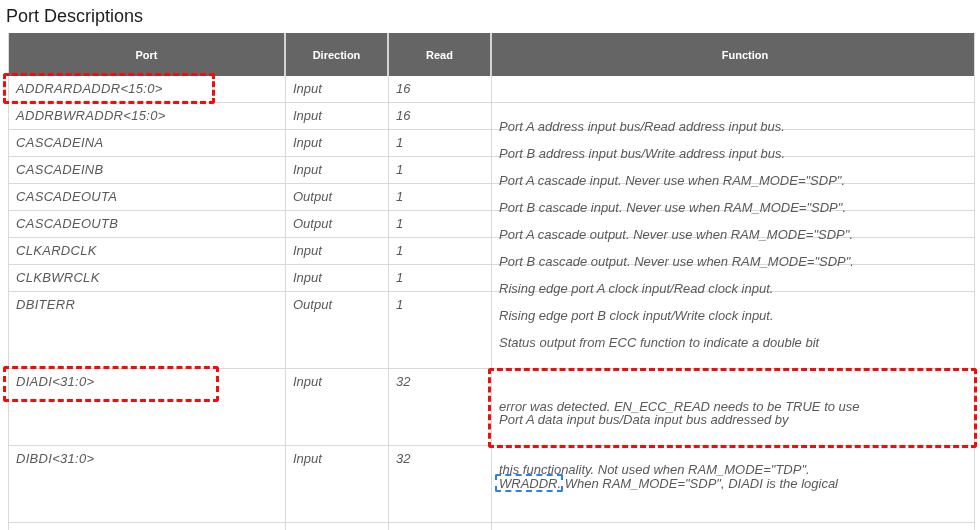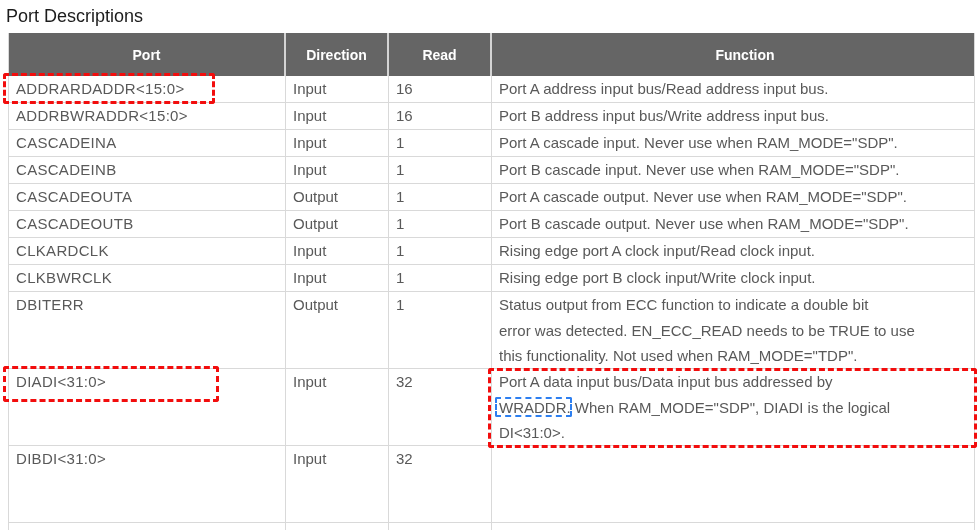--- a/index.html
+++ b/index.html
@@ -21,41 +21,41 @@
     position:absolute;left:6px;top:1px;margin:0;
     font-size:18px;font-weight:400;color:#1c1c1c;line-height:30px;
   }
   .table{
     position:absolute;left:8px;top:33px;width:967px;
     border-left:1px solid var(--grid);
     border-right:1px solid var(--grid);
   }
   .thead{display:flex;height:43px;background:var(--header-bg);}
   .th{
-    color:var(--header-fg);font-weight:bold;font-size:14px;
+    color:var(--header-fg);font-weight:bold;font-size:11px;
     display:flex;align-items:center;justify-content:center;
     border-right:2px solid #d4d4d4;
   }
   .th:last-child{border-right:none;margin-left:24px;}
   .col-port{width:277px;}
   .col-dir{width:103px;}
   .col-width{width:103px;}
   .col-func{flex:1;}
   .tr{display:flex;border-bottom:1px solid var(--grid);height:27px;}
   .tr.tall{height:77px;}
   .tr.partial{height:30px;border-bottom:none;}
   .td{
     border-right:1px solid var(--grid);
-    padding-left:7px;color:var(--body-fg);font-size:15px;line-height:26px;
-    position:relative;overflow:visible;
+    padding-left:7px;color:var(--body-fg);font-size:13px;line-height:26px;
+    position:relative;overflow:visible;font-style:italic;
   }
   .td.col-func{border-right:none;padding-left:7px;}
   .tr.tall .td{line-height:25.5px;}
   .port-text{letter-spacing:0.3px;white-space:nowrap;}
-  .fline{white-space:nowrap;height:25.5px;line-height:25.5px;}
+  .fline{white-space:nowrap;height:25.5px;line-height:25.5px;margin-top:38px;}
   .tr:not(.tall) .fline{height:26px;line-height:26px;}
   .red-box{
     position:absolute;border:3px dashed var(--red);border-radius:3px;
     pointer-events:none;z-index:5;
   }
   .red-box-port{left:-6px;top:-3px;width:212px;height:31px;}
   .red-box-port-tall{left:-6px;top:-3px;width:216px;height:36px;}
   .red-box-func{left:-4px;top:-1px;right:-3px;height:80px;}
   .blue-box{position:relative;z-index:2;}
   .blue-box::after{

